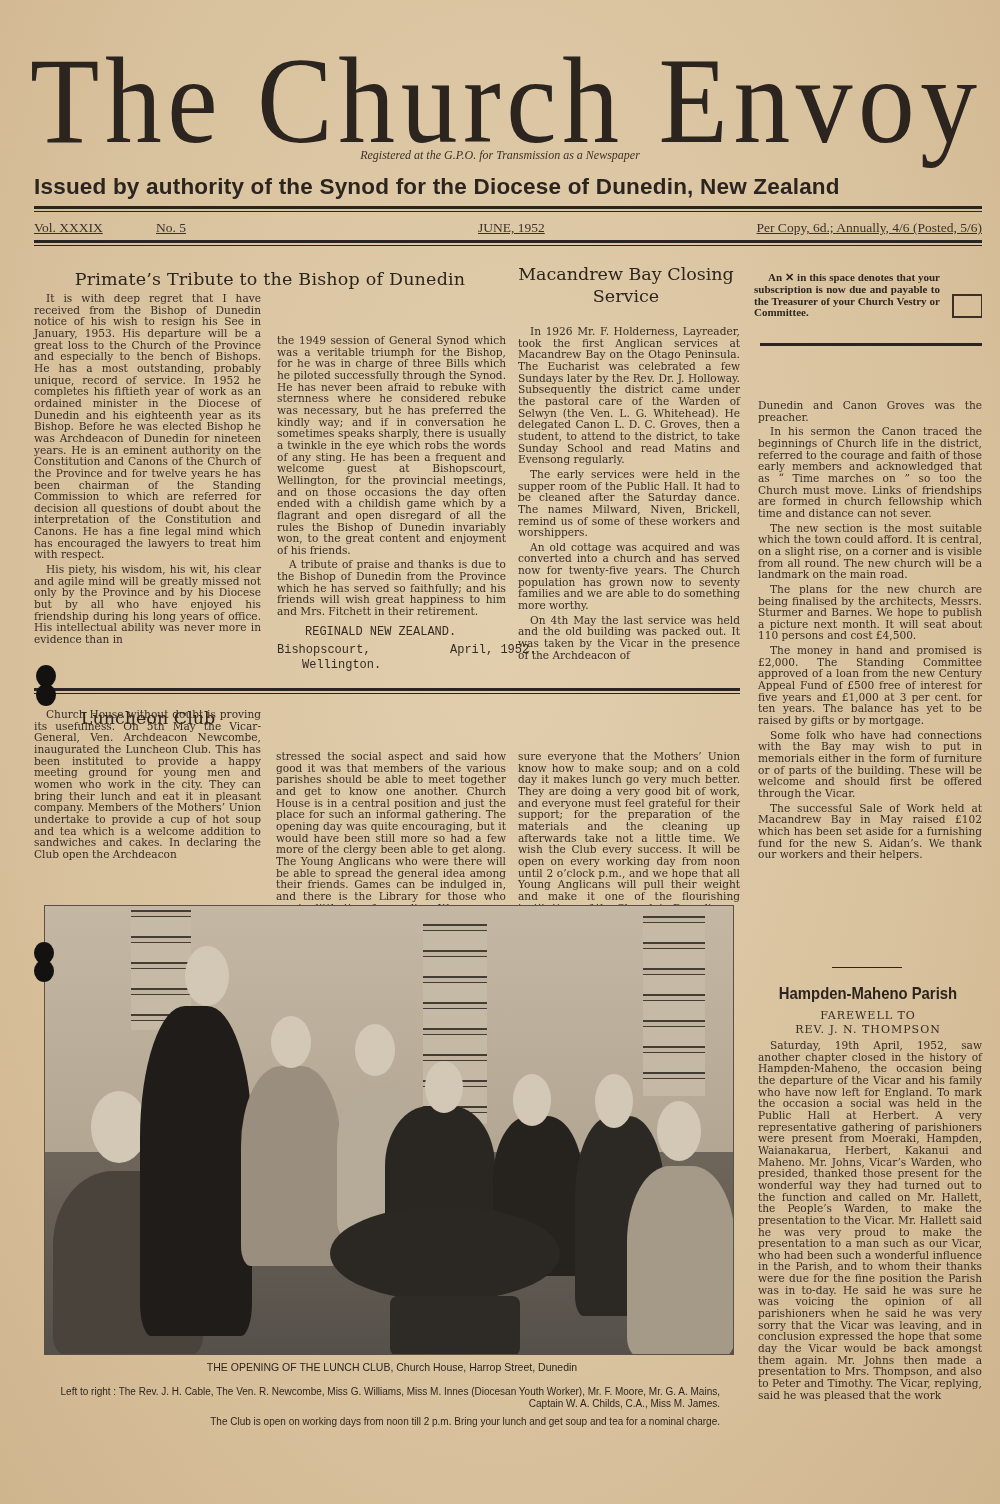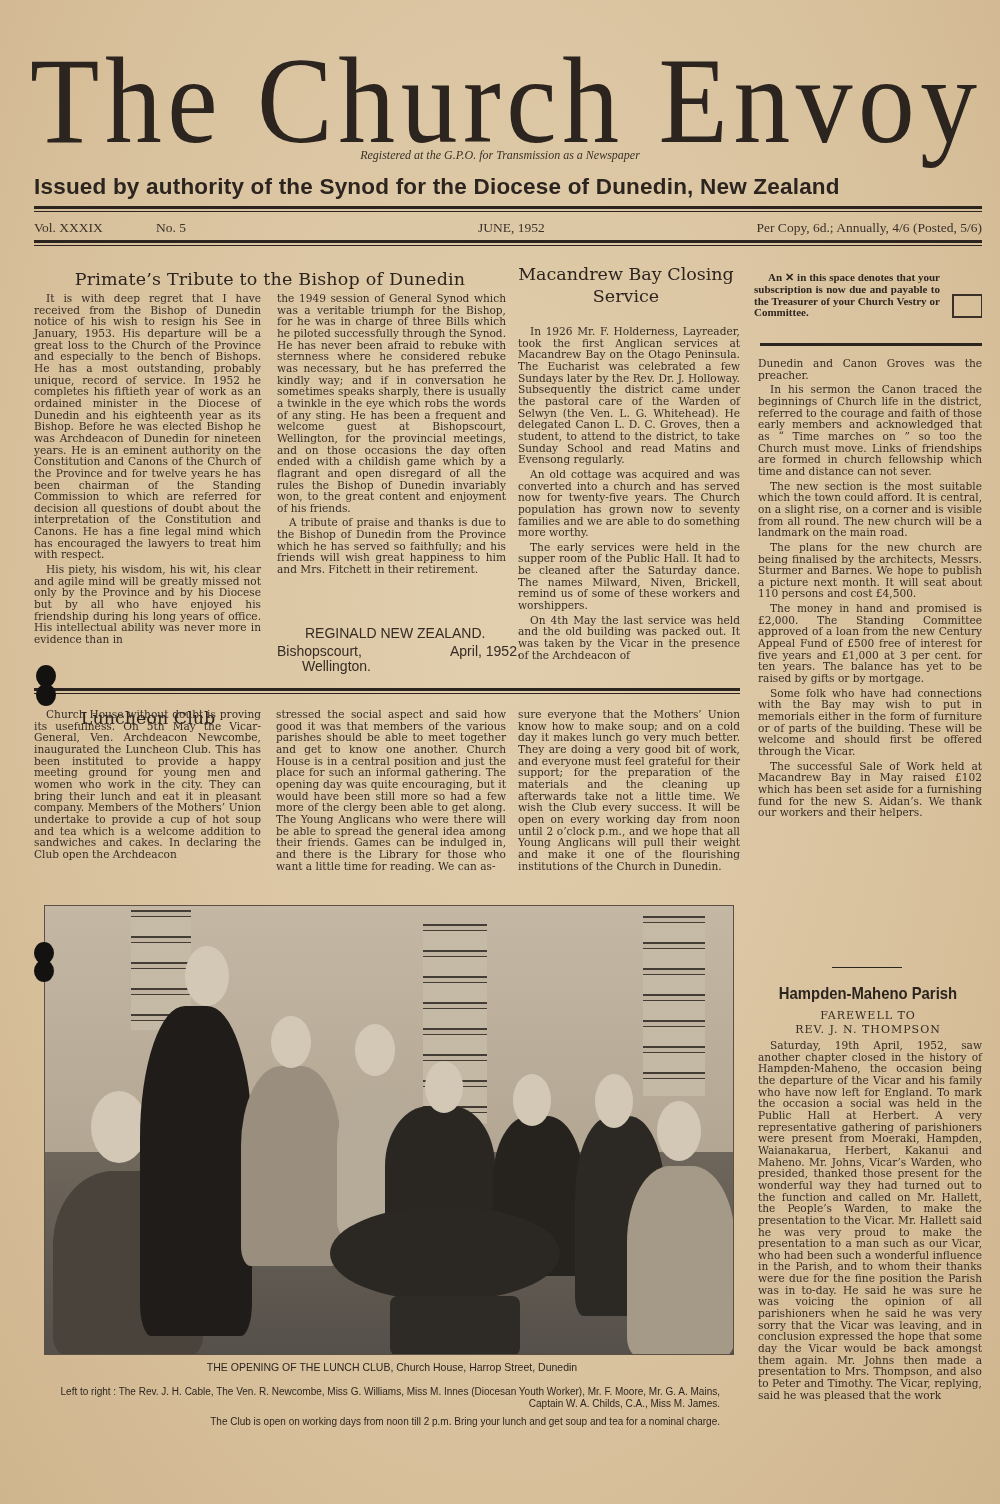--- a/index.html
+++ b/index.html
@@ -25,34 +25,34 @@
     position: absolute; left: 34px; top: 174px; width: 950px;
     font-family: "Liberation Sans", sans-serif; font-weight: bold; font-size: 22.5px;
     color: #2c241e; white-space: nowrap; letter-spacing: 0.2px;
   }
   .rule-double { position: absolute; left: 34px; width: 948px; height: 6px;
     border-top: 3px solid #2c241e; border-bottom: 1px solid #2c241e; }
   .issue-line {
     position: absolute; left: 34px; top: 220px; width: 948px; height: 18px;
     font-family: "Liberation Serif", serif; font-size: 13.5px; color: #3b3128;
   }
-  .issue-line span { position: absolute; top: 0; white-space: nowrap; }
+  .issue-line span { position: absolute; top: 0; white-space: nowrap; text-decoration: underline; }
 
   .col { position: absolute; font-family: "DejaVu Serif", serif; font-size: 10.6px; line-height: 11.65px;
     color: #352c25; text-align: justify; }
   .col p { text-indent: 12px; margin-bottom: 3px; }
-  .col p.noindent { text-indent: 0; }
+  .col p.noindent { text-indent: 0; margin-top: 42px; }
   .headline { position: absolute; font-family: "DejaVu Serif", serif; color: #2c241e; text-align: center; white-space: nowrap; }
   .h-primate { left: 34px; top: 269px; width: 472px; font-size: 17.5px; letter-spacing: 0.2px; }
   .h-macandrew { left: 516px; top: 263px; width: 220px; font-size: 17.5px; line-height: 22px; white-space: normal; }
   .h-luncheon { left: 34px; top: 708px; width: 228px; font-size: 17.5px; }
   .h-hampden { left: 752px; top: 984px; width: 232px; font-family: "Liberation Sans", sans-serif; font-weight: bold; font-size: 16.5px; transform: scaleX(0.9); }
   .sub-farewell { position: absolute; left: 752px; top: 1009px; width: 232px; text-align: center;
     font-family: "DejaVu Serif", serif; font-size: 11px; line-height: 14px; letter-spacing: 1px; color: #352c25; }
-  .sig { position: absolute; font-family: Liberation Sans, sans-serif; font-size: 14px; color: #352c25; white-space: nowrap; }
+  .sig { position: absolute; font-family: Liberation Mono, monospace; font-size: 12px; color: #352c25; white-space: nowrap; }
 
   .notice {
     position: absolute; left: 754px; top: 272px; width: 186px;
     font-family: "Liberation Serif", serif; font-weight: bold; font-size: 11px; line-height: 11.8px;
     color: #2e2620; text-align: justify; text-indent: 14px;
   }
   .notice-box { position: absolute; left: 952px; top: 294px; width: 30px; height: 24px;
     border: 2px solid #3a3028; border-left-width: 2px; border-right-width: 1px; }
   .hr-thick { position: absolute; height: 3px; background: #2c241e; }
   .hr-thin { position: absolute; height: 1px; background: #2c241e; }
@@ -105,22 +105,22 @@
   <p>A tribute of praise and thanks is due to the Bishop of Dunedin from the Province which he has served so faithfully; and his friends will wish great happiness to him and Mrs. Fitchett in their retirement.</p>
 </div>
 <div class="sig" style="left:305px; top:625px;">REGINALD NEW ZEALAND.</div>
 <div class="sig" style="left:277px; top:643px;">Bishopscourt,</div>
 <div class="sig" style="left:302px; top:658px;">Wellington.</div>
 <div class="sig" style="left:432px; top:643px;margin-left:18px;">April, 1952.</div>
 
 <div class="headline h-macandrew">Macandrew Bay Closing Service</div>
 <div class="col" style="left:518px; top:326px; width:222px;">
   <p>In 1926 Mr. F. Holderness, Layreader, took the first Anglican services at Macandrew Bay on the Otago Peninsula. The Eucharist was celebrated a few Sundays later by the Rev. Dr. J. Holloway. Subsequently the district came under the pastoral care of the Warden of Selwyn (the Ven. L. G. Whitehead). He delegated Canon L. D. C. Groves, then a student, to attend to the district, to take Sunday School and read Matins and Evensong regularly.</p>
+  <p>The early services were held in the supper room of the Public Hall. It had to be cleaned after the Saturday dance. The names Milward, Niven, Brickell, remind us of some of these workers and worshippers.</p>
   <p>An old cottage was acquired and was converted into a church and has served now for twenty-five years. The Church population has grown now to seventy families and we are able to do something more worthy.</p>
-  <p>The early services were held in the supper room of the Public Hall. It had to be cleaned after the Saturday dance. The names Milward, Niven, Brickell, remind us of some of these workers and worshippers.</p>
   <p>On 4th May the last service was held and the old building was packed out. It was taken by the Vicar in the presence of the Archdeacon of</p>
 </div>
 
 <div class="notice">An ✕ in this space denotes that your subscription is now due and payable to the Treasurer of your Church Vestry or Committee.</div>
 <div class="notice-box"></div>
 <div class="hr-thick" style="left:760px; top:343px; width:222px;"></div>
 
 <div class="col" style="left:758px; top:358px; width:224px;">
   <p class="noindent">Dunedin and Canon Groves was the preacher.</p>
   <p>In his sermon the Canon traced the beginnings of Church life in the district, referred to the courage and faith of those early members and acknowledged that as “ Time marches on ” so too the Church must move. Links of friendships are formed in church fellowship which time and distance can not sever.</p>

